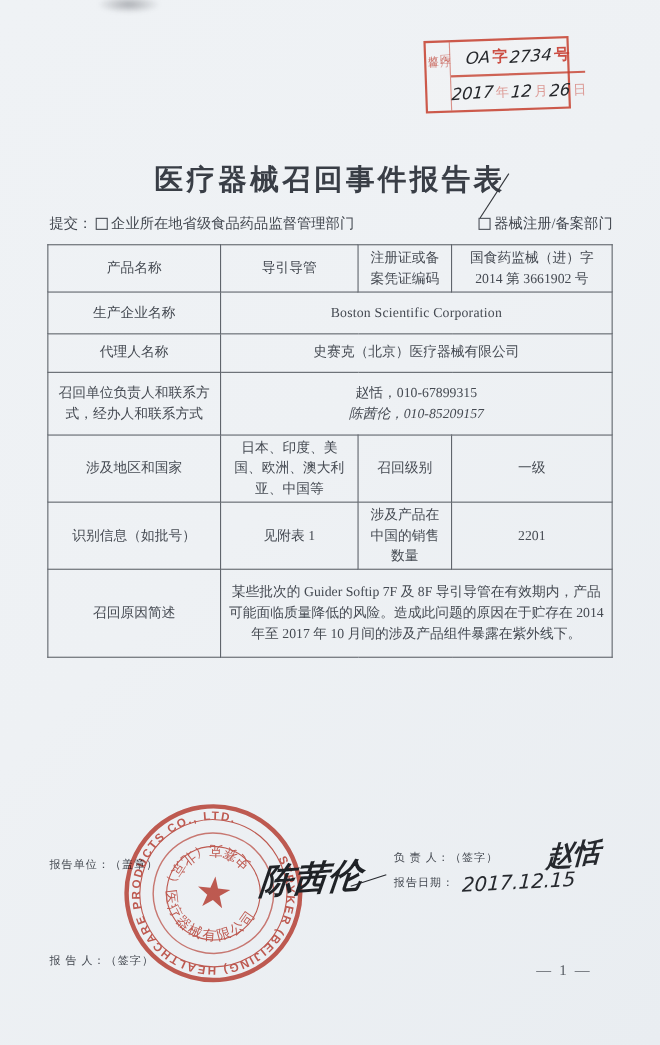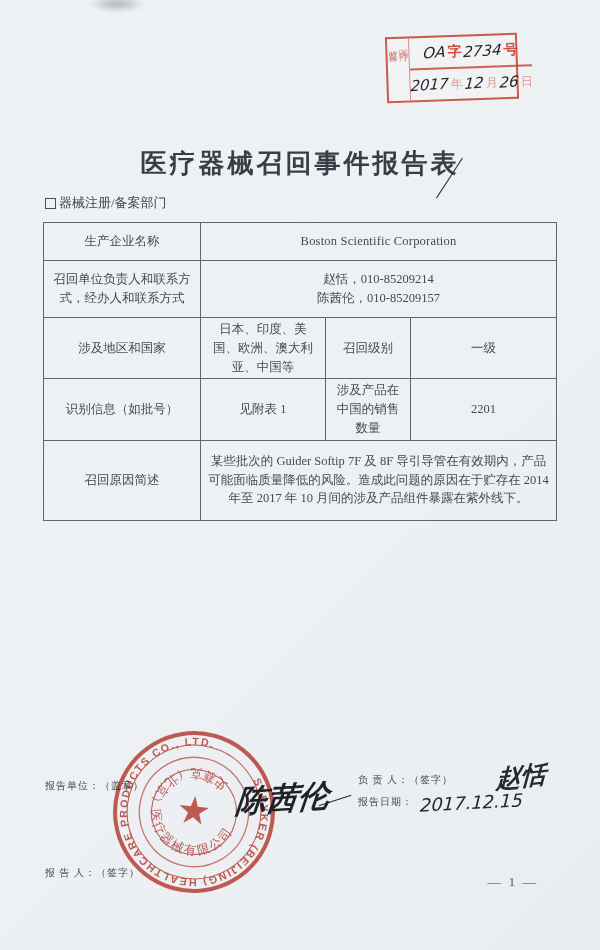--- a/index.html
+++ b/index.html
@@ -38,21 +38,21 @@
   
   table.form{position:absolute;left:43px;top:222px;border-collapse:collapse;
              table-layout:fixed;width:513px;}
   table.form td{border:1.2px solid #60656c;text-align:center;vertical-align:middle;
                 font-size:12.5px;line-height:1.5;color:#454a52;padding:2px 7px;}
   col.c1{width:157px;}col.c2{width:125px;}col.c3{width:85px;}col.c4{width:146px;}
   tr.r1{height:40px;}tr.r2{height:38px;}tr.r3{height:35px;}tr.r4{height:57px;}
   tr.r5{height:36px;}tr.r6{height:59px;}tr.r7{height:45px;}tr.r8{height:48px;}
   tr.r9{height:80px;}tr.r10{height:95px;}
   td.en{font-size:13.5px;letter-spacing:.2px;}
-  .gapline{margin-top:0;}
+  .gapline{margin-top:0;font-style:italic;}
   
   .foot{position:absolute;font-size:10px;color:#42474f;letter-spacing:1px;white-space:nowrap;}
   .sig{position:absolute;white-space:nowrap;}
   .sig-reporter{left:236px;top:778px;font-size:31px;transform:rotate(-4deg) skewX(-10deg);
                 font-weight:bold;color:#1f2226;}
   .sig-resp{left:496px;top:760px;font-size:25px;transform:rotate(-6deg) skewX(-8deg);
             font-weight:bold;color:#26292e;}
   .sig-date{left:420px;top:792px;font-size:18px;transform:rotate(-3deg) skewX(-6deg);color:#26292e;}
   .sig-flourish{position:absolute;left:318px;top:800px;width:34px;height:0;
                 border-top:1.8px solid #26292e;transform:rotate(-18deg);}
@@ -87,42 +87,57 @@
         <span class="rstamp-red faint">月</span>
         <span class="hand rstamp-hand">26</span>
         <span class="rstamp-red faint">日</span>
       </div>
     </div>
   </div>
 
   <div class="title">医疗器械召回事件报告表</div>
   <div class="submitline">
     <span class="optwrap">
+      <span>提交：</span>
+      <span class="cbx"></span>
+      <span>企业所在地省级食品药品监督管理部门</span>
+    </span>
+    <span class="optwrap">
       <span class="cbx"></span>
       <span>器械注册/备案部门</span>
     </span>
   </div>
   <div class="checkstroke"></div>
 
   <table class="form">
     <colgroup>
         <col class="c1">
         <col class="c2">
         <col class="c3">
         <col class="c4">
       </colgroup>
     <tbody>
+        <tr class="r1">
+      <td>产品名称</td>
+      <td>导引导管</td>
+      <td>注册证或备案凭证编码</td>
+      <td>国食药监械（进）字 2014 第 3661902 号</td>
+    </tr>
     <tr class="r2">
       <td>生产企业名称</td>
       <td colspan="3" class="en">Boston Scientific Corporation</td>
     </tr>
+    <tr class="r3">
+      <td>代理人名称</td>
+      <td colspan="3">史赛克（北京）医疗器械有限公司</td>
+    </tr>
     <tr class="r4">
       <td>召回单位负责人和联系方式，经办人和联系方式</td>
       <td colspan="3">
-        <div>赵恬，010-85209214</div>
+        <div>赵恬，010-67899315</div>
         <div class="gapline">陈茜伦，010-85209157</div>
       </td>
     </tr>
     <tr class="r6">
       <td>涉及地区和国家</td>
       <td>日本、印度、美国、欧洲、澳大利亚、中国等</td>
       <td>召回级别</td>
       <td>一级</td>
     </tr>
     <tr class="r8">

